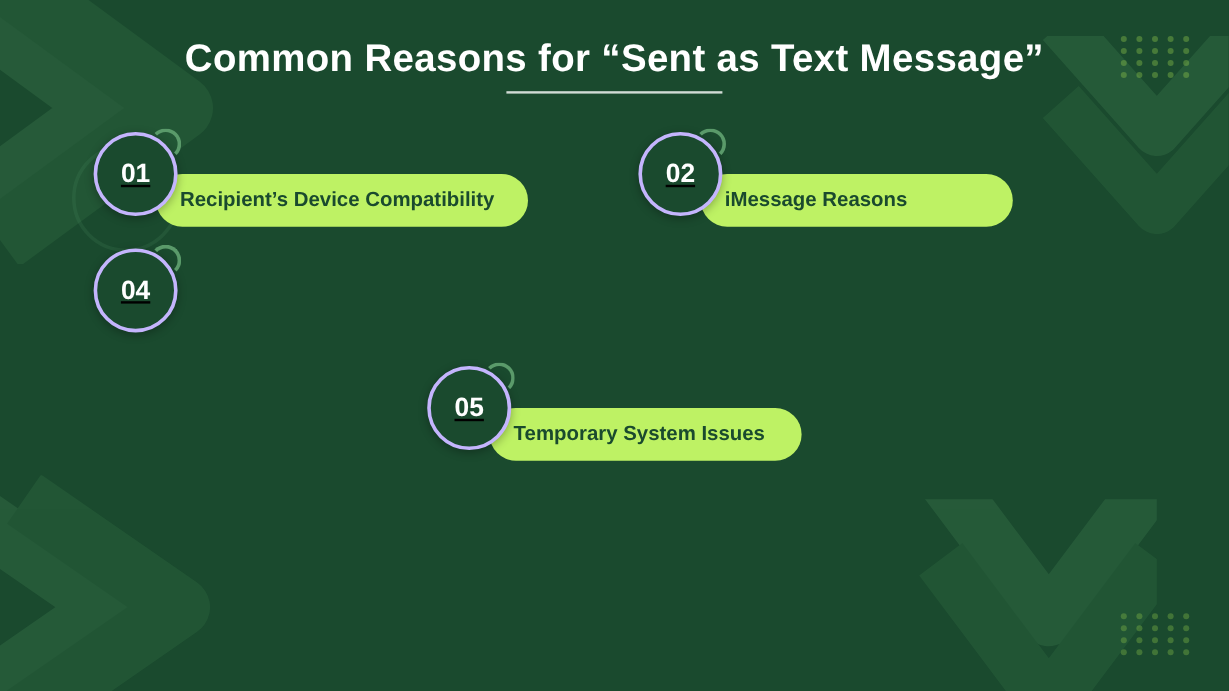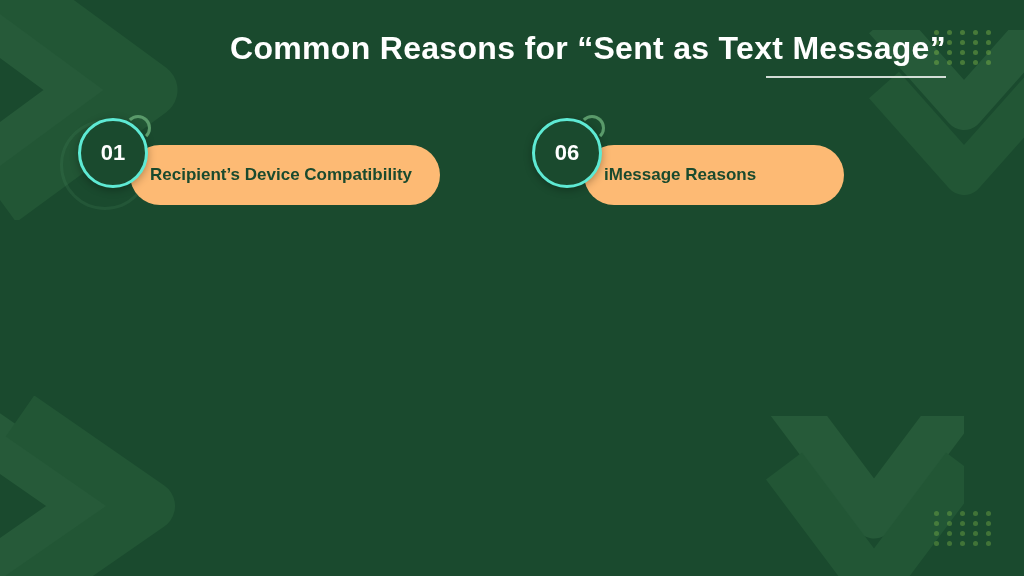--- a/index.html
+++ b/index.html
@@ -104,21 +104,21 @@
       left: 60px;
     }
 
     .content {
       position: relative;
       z-index: 10;
       width: 100%;
       height: 100%;
       display: flex;
       flex-direction: column;
-      align-items: flex-end;
+      align-items: center;
       padding: 28px 78px 20px;
     }
 
     .title {
       color: white;
       font-size: 32px;
       font-weight: 800;
       text-align: center;
       line-height: 1.25;
       letter-spacing: 0.3px;
@@ -151,45 +151,46 @@
     .item.center {
       grid-column: 1 / 3;
       justify-content: center;
     }
 
     .num-badge {
       width: 70px;
       height: 70px;
       border-radius: 50%;
       background: #1a4a2e;
-      border: 3px solid #5eead4;
+      border: 3px solid #c4b5fd;
       display: flex;
       align-items: center;
       justify-content: center;
       flex-shrink: 0;
       z-index: 2;
       box-shadow: 0 2px 8px rgba(0,0,0,0.3);
       position: relative;
+      text-decoration: underline;
     }
 
     .num-badge span {
       color: white;
       font-size: 22px;
       font-weight: 800;
     }
 
     .label-pill {
-      background: #fdba74;
+      background: #bef264;
       border-radius: 50px;
       padding: 16px 28px 16px 20px;
       margin-left: -18px;
       display: flex;
       align-items: center;
       min-width: 260px;
-      height: 60px;
+      height: 44px;
       margin-top: 45px;
     }
 
     .label-pill span {
       color: #1a4a2e;
       font-size: 17px;
       font-weight: 600;
       white-space: nowrap;
     }
 
@@ -293,26 +294,37 @@
       <div class="num-badge">
         <span>01</span>
       </div>
       <div class="label-pill">
         <span>Recipient’s Device Compatibility</span>
       </div>
     </div>
 
     <div class="item">
       <div class="num-badge">
-        <span>06</span>
+        <span>02</span>
       </div>
       <div class="label-pill">
         <span>iMessage Reasons</span>
       </div>
     </div>
 
 
     <div class="item">
+      <div class="num-badge">
+        <span>04</span>
+      </div>
     </div>
 
+    <div class="item center">
+      <div class="num-badge">
+        <span>05</span>
+      </div>
+      <div class="label-pill">
+        <span>Temporary System Issues</span>
+      </div>
+    </div>
 
   </div>
 </div>
 
 </body></html>

